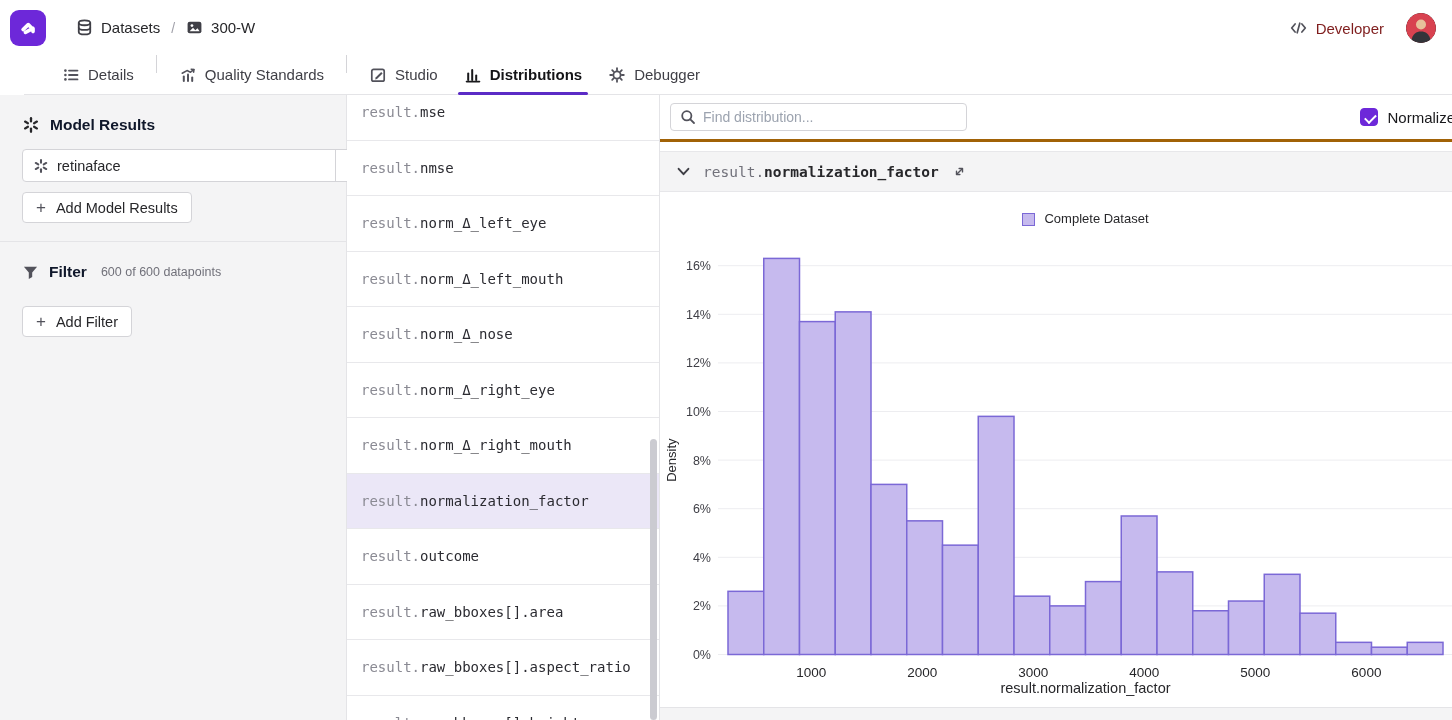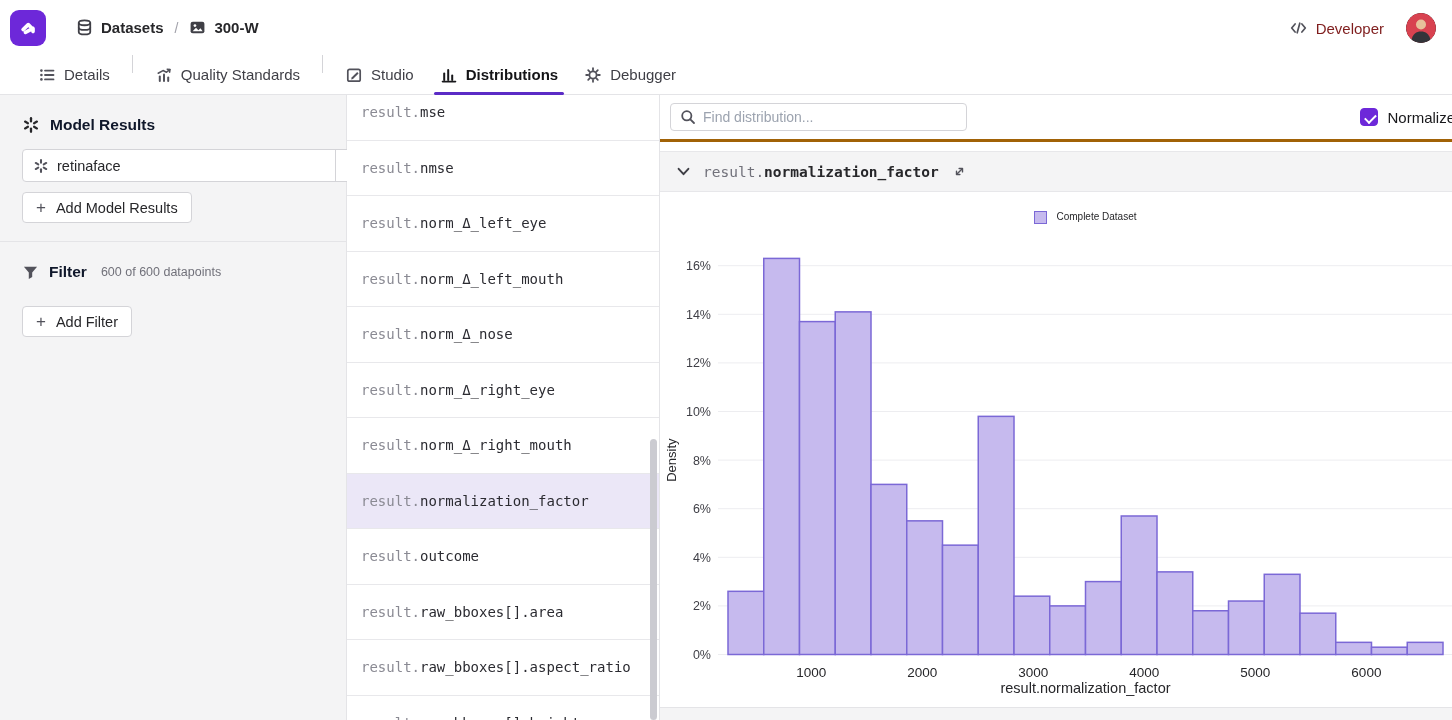--- a/index.html
+++ b/index.html
@@ -4,28 +4,28 @@
 <style>
   * { margin:0; padding:0; box-sizing:border-box; }
   html,body { width:1452px; height:720px; overflow:hidden; }
   body { font-family:"Liberation Sans", sans-serif; background:#fff; color:#27272a; }
   .app { width:1452px; height:720px; display:flex; flex-direction:column; }
 
   
   .topbar { height:55px; display:flex; align-items:center; padding:0 16px 0 10px; background:#fff; flex:none; }
   .logo { width:36px; height:36px; border-radius:9px; background:#6d28d9; display:grid; place-items:center; flex:none; }
   .breadcrumb { display:flex; align-items:center; gap:11px; margin-left:30px; font-size:15px; color:#27272a; }
-  .bc-item { display:flex; align-items:flex-start; gap:8px;font-weight:bold; }
+  .bc-item { display:flex; align-items:flex-start; gap:8px; }
   .bc-sep { color:#a1a1aa; font-size:14px; }
   .spacer { flex:1; }
   .dev-link { display:flex; align-items:flex-end; gap:8px; color:#7f1d1d; font-size:15px; }
   .avatar { width:30px; height:30px; border-radius:50%; overflow:hidden; margin-left:22px; flex:none; }
 
   
-  .tabbar { height:40px; display:flex; align-items:flex-start; padding-left:32px; border-bottom:1px solid #e4e4e7; background:#fff; flex:none; }
+  .tabbar { height:40px; display:flex; align-items:flex-start; padding-left:32px; border-bottom:1px solid #e4e4e7; background:#fff; flex:none;margin-left:24px; }
   .tab { display:flex; align-items:center; gap:8px; height:100%; padding:0 6px; margin-right:14px; font-size:15px; color:#3f3f46; position:relative; cursor:pointer; }
   .tab.active { color:#141417; font-weight:700; }
   .tab.active::after { content:""; position:absolute; left:0; right:0; bottom:-1px; height:3px; background:#5b2bc6; border-radius:2px; }
   .tab-sep { width:1px; height:18px; background:#d4d4d8; margin:0 16px 0 2px; }
   .ticon { flex:none; }
 
   
   .content { flex:1; display:flex; min-height:0; }
 
   
@@ -57,21 +57,21 @@
   .search-box { width:297px; height:28px; border:1px solid #d4d4d8; border-radius:4px; display:flex; align-items:center; gap:7px; padding:0 9px; background:#fff; }
   .search-box .ph { color:#9ca3af; font-size:14px; }
   .normalize { display:flex; align-items:center; gap:9px; font-size:15px; color:#18181b; margin-right:-3px; cursor:pointer; }
   .cb { width:18px; height:18px; border-radius:4px; border:1px solid #6d28d9; background:#fff; position:relative; flex:none; }
   .cb.checked { background:#6d28d9; }
   .cb.checked::after { content:""; position:absolute; left:6px; top:2.5px; width:4.5px; height:9px; border:solid #fff; border-width:0 2px 2px 0; transform:rotate(45deg); }
   .sec-band { margin-top:9px; height:41px; flex:none; background:#f4f4f5; border-top:1px solid #e7e7ea; border-bottom:1px solid #e7e7ea; display:flex; align-items:center; gap:13px; padding:0 17px; font-family:"DejaVu Sans Mono", monospace; font-size:14.5px; }
   .sec-band .pfx { color:#71717a; }
   .sec-band .bname { font-weight:700; color:#27272a; }
   .chart-wrap { position:relative; height:514px; flex:none; }
-  .legend { position:absolute; left:68px; width:715px; top:19px; display:flex; justify-content:center; align-items:flex-start; gap:9px; font-size:10px; color:#27272a; }
+  .legend { position:absolute; left:68px; width:715px; top:19px; display:flex; justify-content:center; align-items:flex-end; gap:9px; font-size:13px; color:#27272a; }
   .lg-sq { width:13px; height:13px; flex:none; }
   svg.chart { position:absolute; left:0; top:0; }
   svg.chart text { font-family:"Liberation Sans", sans-serif; }
   .next-band { position:absolute; left:0; right:0; bottom:0; height:13px; background:#f4f4f5; border-top:1px solid #e4e4e7; }
 </style>
 </head>
 <body>
 
 <div class="app">
 

